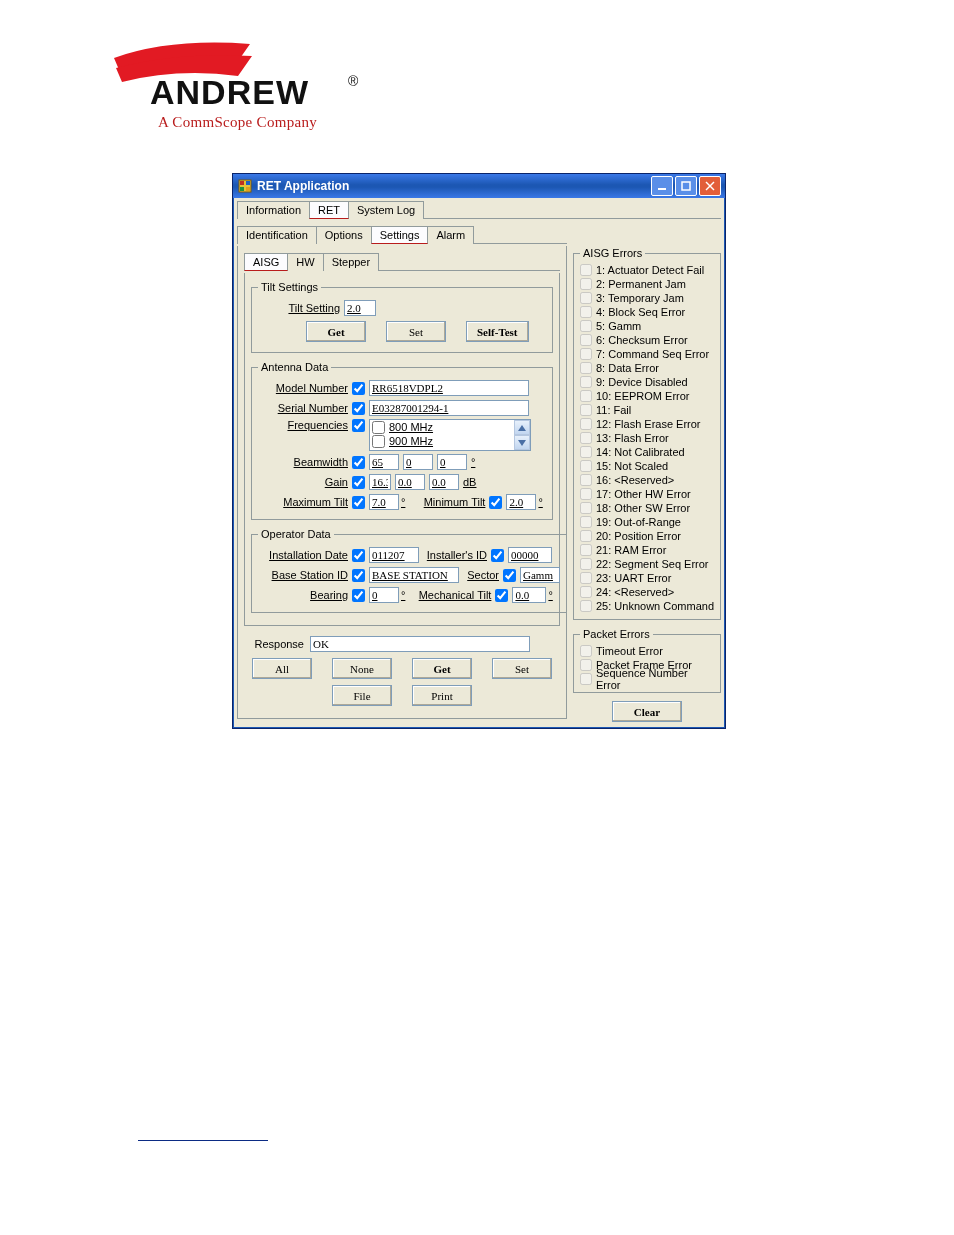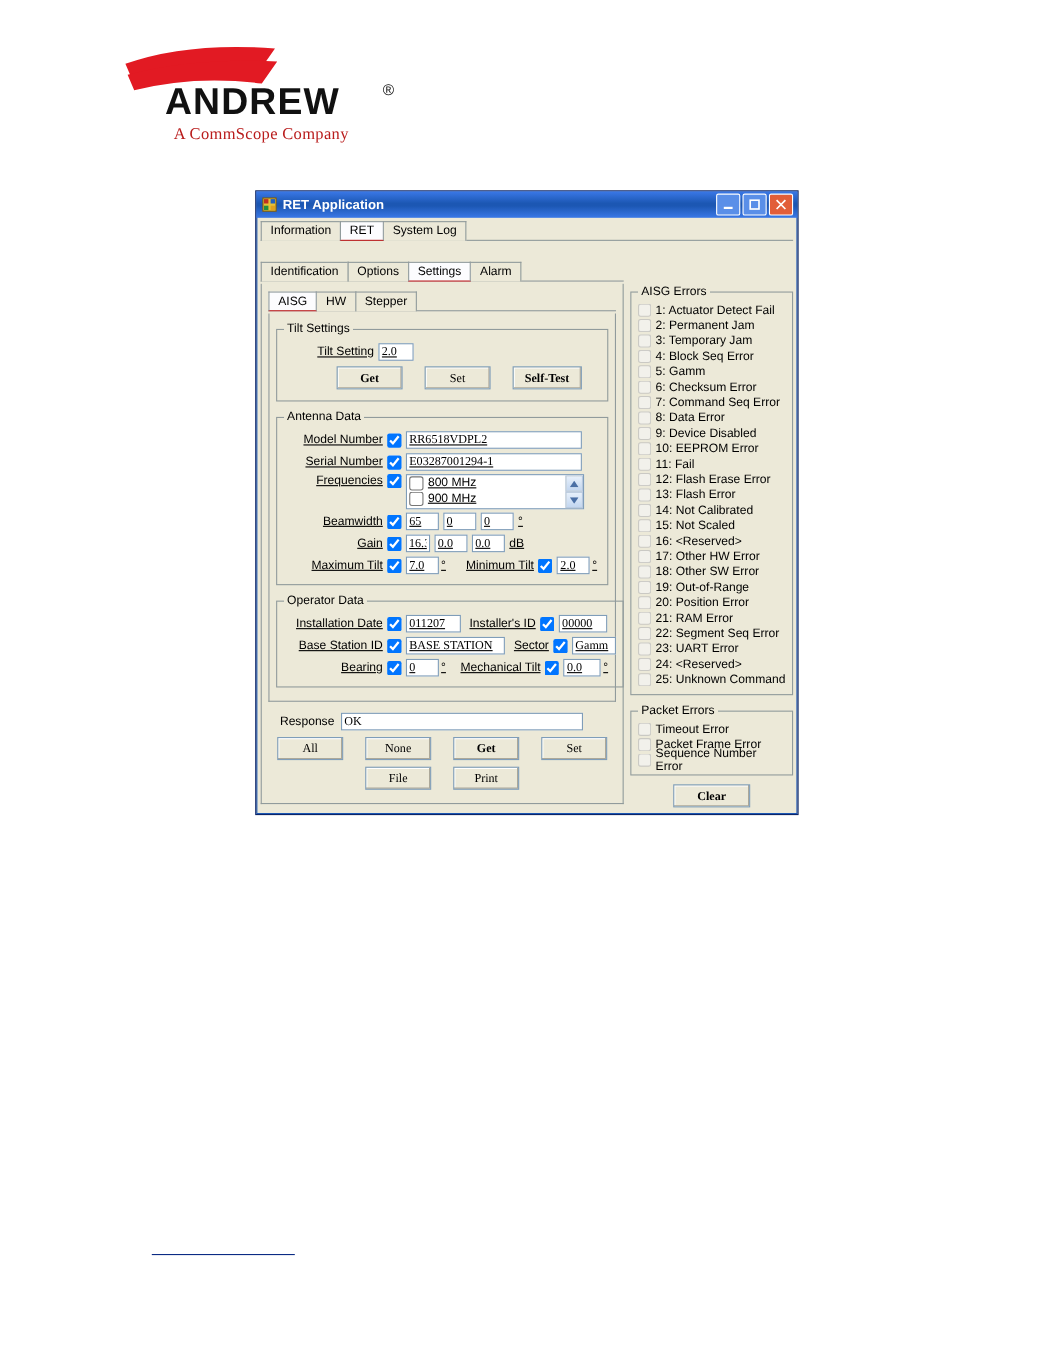--- a/index.html
+++ b/index.html
@@ -84,21 +84,21 @@
           </svg>
         </div>
     <div class="tb-btn close">
           <svg width="10" height="10">
             <line x1="1" y1="1" x2="9" y2="9" stroke="#fff" stroke-width="1.5"></line>
             <line x1="9" y1="1" x2="1" y2="9" stroke="#fff" stroke-width="1.5"></line>
           </svg>
         </div>
   </div>
 
-  <div class="tabs" style="margin:2px 4px 16px 4px;">
+  <div class="tabs" style="margin:2px 4px 4px 4px;">
     <div class="tab">Information</div>
     <div class="tab active">RET</div>
     <div class="tab">System Log</div>
   </div>
 
   <div class="content">
     <div class="left-col">
 
       <div class="tabs">
         <div class="tab">Identification</div>

